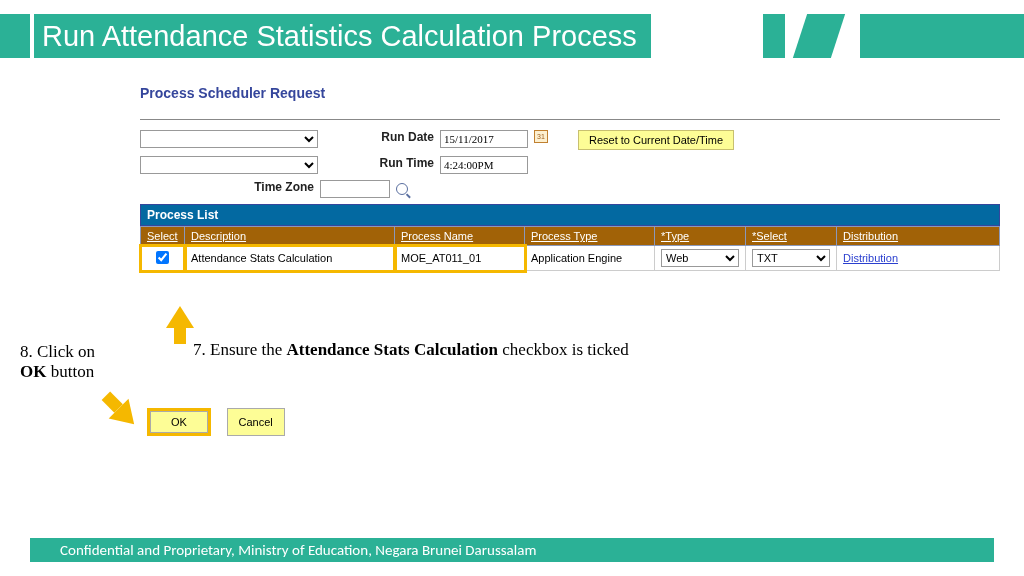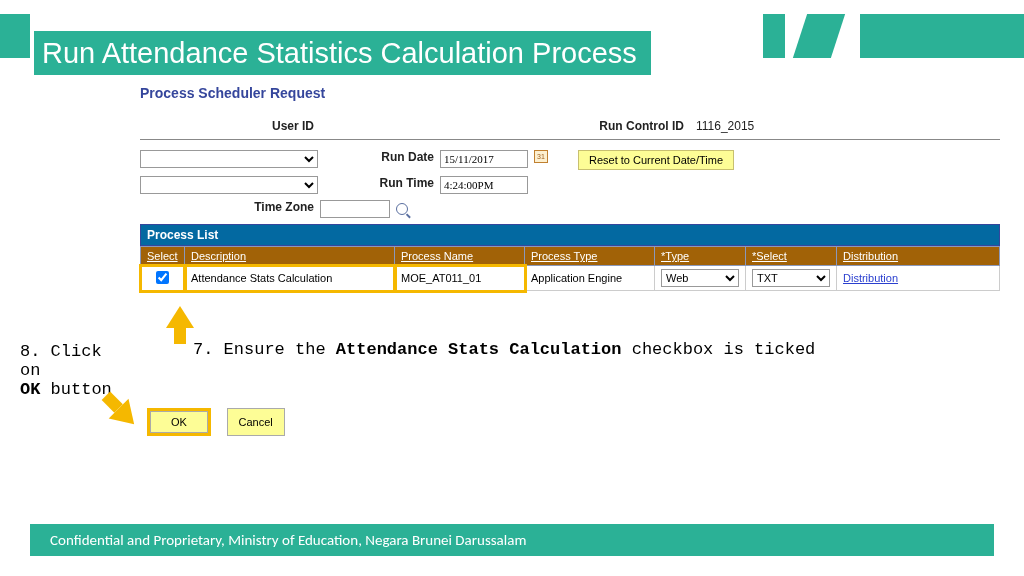--- a/index.html
+++ b/index.html
@@ -1,20 +1,20 @@
 <!DOCTYPE html>
 <html><head>
 <meta charset="utf-8">
 <style>
 * { box-sizing: border-box; margin: 0; padding: 0; }
 body { font-family: Arial, sans-serif; font-size: 12px; background: #fff; width: 1024px; height: 576px; position: relative; overflow: hidden; }
 
 .header-bar { position: absolute; top: 14px; left: 0; width: 100%; height: 44px; }
 .header-left { position: absolute; left: 0; top: 0; width: 30px; height: 44px; background: #2bb196; }
-.header-main { position: absolute; left: 34px; top: 17px; height: 44px; background: #2bb196; padding: 0 14px 0 8px; display: flex; align-items: center; }
+.header-main { position: absolute; left: 34px; top: 0; height: 44px; background: #2bb196; padding: 0 14px 0 8px; display: flex; align-items: center; }
 .header-title { color: #fff; font-size: 29px; font-weight: 400; font-family: 'Segoe UI', Arial, sans-serif; }
 .header-seg1 { position: absolute; top: 0; height: 44px; width: 22px; background: #2bb196; }
 .header-seg2 { position: absolute; top: 0; height: 44px; width: 38px; background: #2bb196; transform: skewX(-18deg); }
 .header-right { position: absolute; right: 0; top: 0; height: 44px; background: #2bb196; }
 
 .content { position: absolute; top: 85px; left: 140px; width: 860px; }
 
 .section-title { color: #35469c; font-weight: bold; font-size: 14px; margin-bottom: 18px; }
 
 .form-row { display: flex; margin-bottom: 6px; }
@@ -32,26 +32,26 @@
 .table { width: 100%; border-collapse: collapse; }
 .table th { background: #a16207; color: #fff; text-align: left; padding: 3px 6px; font-weight: normal; font-size: 11px; border: 1px solid #8a98bb; }
 .table th a { color: #fff; text-decoration: underline; }
 .table td { padding: 3px 6px; font-size: 11px; border: 1px solid #ccc; background: #fff; vertical-align: middle; }
 
 .highlight-box { outline: 3px solid #f5b800; outline-offset: -1px; }
 
 .ok-btn { background: #fdfd96; border: 1px solid #aaa; width: 58px; height: 22px; font-size: 11px; cursor: pointer; outline: 3px solid #f5b800; }
 .cancel-btn { background: #fdfd96; border: 1px solid #aaa; width: 58px; height: 28px; font-size: 11px; cursor: pointer; }
 
-.instruction { font-family: Liberation Mono, monospace; font-size: 17px; color: #000; position: absolute; }
+.instruction { font-family: Liberation Serif, serif; font-size: 17px; color: #000; position: absolute; }
 .arrow-up { width: 0; height: 0; border-left: 14px solid transparent; border-right: 14px solid transparent; border-bottom: 22px solid #f5b800; position: absolute; }
 .arrow-stem { width: 12px; height: 18px; background: #f5b800; position: absolute; }
 .arrow-diag { position: absolute; transform: rotate(135deg); }
 
-.footer { position: absolute; bottom: 20px; left: 30px; right: 30px; height: 32px; background: #2bb196; display: flex; align-items: center; padding-left: 20px; }
+.footer { position: absolute; bottom: 14px; left: 30px; right: 30px; height: 24px; background: #2bb196; display: flex; align-items: center; padding-left: 30px; }
 .footer-text { color: #fff; font-size: 15px; font-family: 'Calibri', Arial, sans-serif; }
 
 .mag-icon { display: inline-block; width: 12px; height: 12px; border: 1.5px solid #5a6fa0; border-radius: 50%; position: relative; top: 3px; }
 .mag-icon::after { content: ''; position: absolute; width: 5px; height: 1.5px; background: #5a6fa0; bottom: -2px; right: -4px; transform: rotate(45deg); }
 .cal-icon { display: inline-block; width: 14px; height: 13px; border: 1px solid #c08030; background: #fdf0d0; position: relative; font-size: 7px; text-align: center; line-height: 11px; color: #a06020; }
 
 .link { color: #2a3fcf; text-decoration: underline; cursor: pointer; }
 </style>
 </head>
 <body>
@@ -63,26 +63,20 @@
     </div>
   <div class="header-seg1" style="left:763px"></div>
   <div class="header-seg2" style="left:800px"></div>
   <div class="header-right" style="left:860px; width:164px"></div>
 </div>
 
 <div class="content">
   <div class="section-title">Process Scheduler Request</div>
 
   <div class="top-form">
-    <div class="form-row">
-      <div class="lbl" style="width:180px">User ID</div>
-      <div style="width:250px"></div>
-      <div class="lbl" style="width:120px">Run Control ID</div>
-      <div class="val" style="padding-left:6px">1116_2015</div>
-    </div>
     <hr class="hr">
     <div class="form-row">
       <select class="select" style="width:178px"></select>
       <div style="width:40px"></div>
       <div class="lbl" style="width:82px">Run Date</div>
       <input class="input-text" style="width: 88px;" value="15/11/2017">
       <span style="margin-left:6px" class="cal-icon">31</span>
       <div style="width:30px"></div>
       <button class="reset-btn">Reset to Current Date/Time</button>
     </div>

